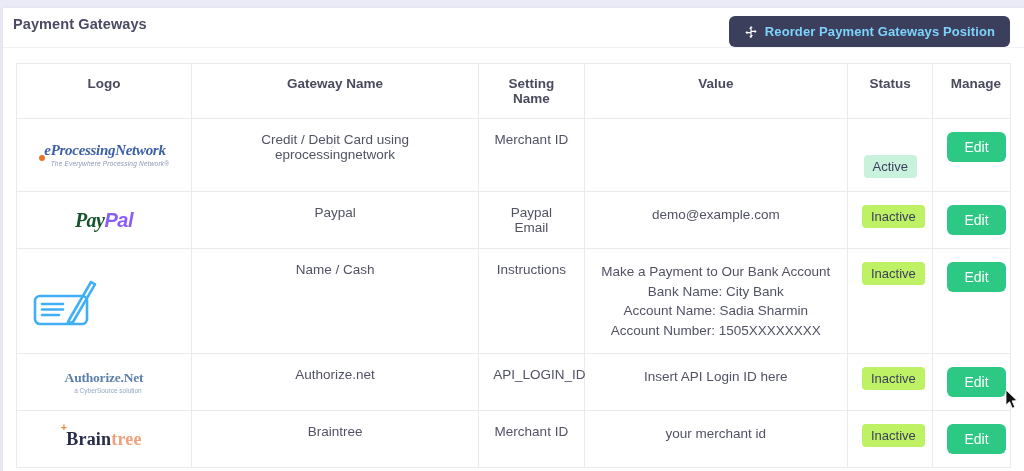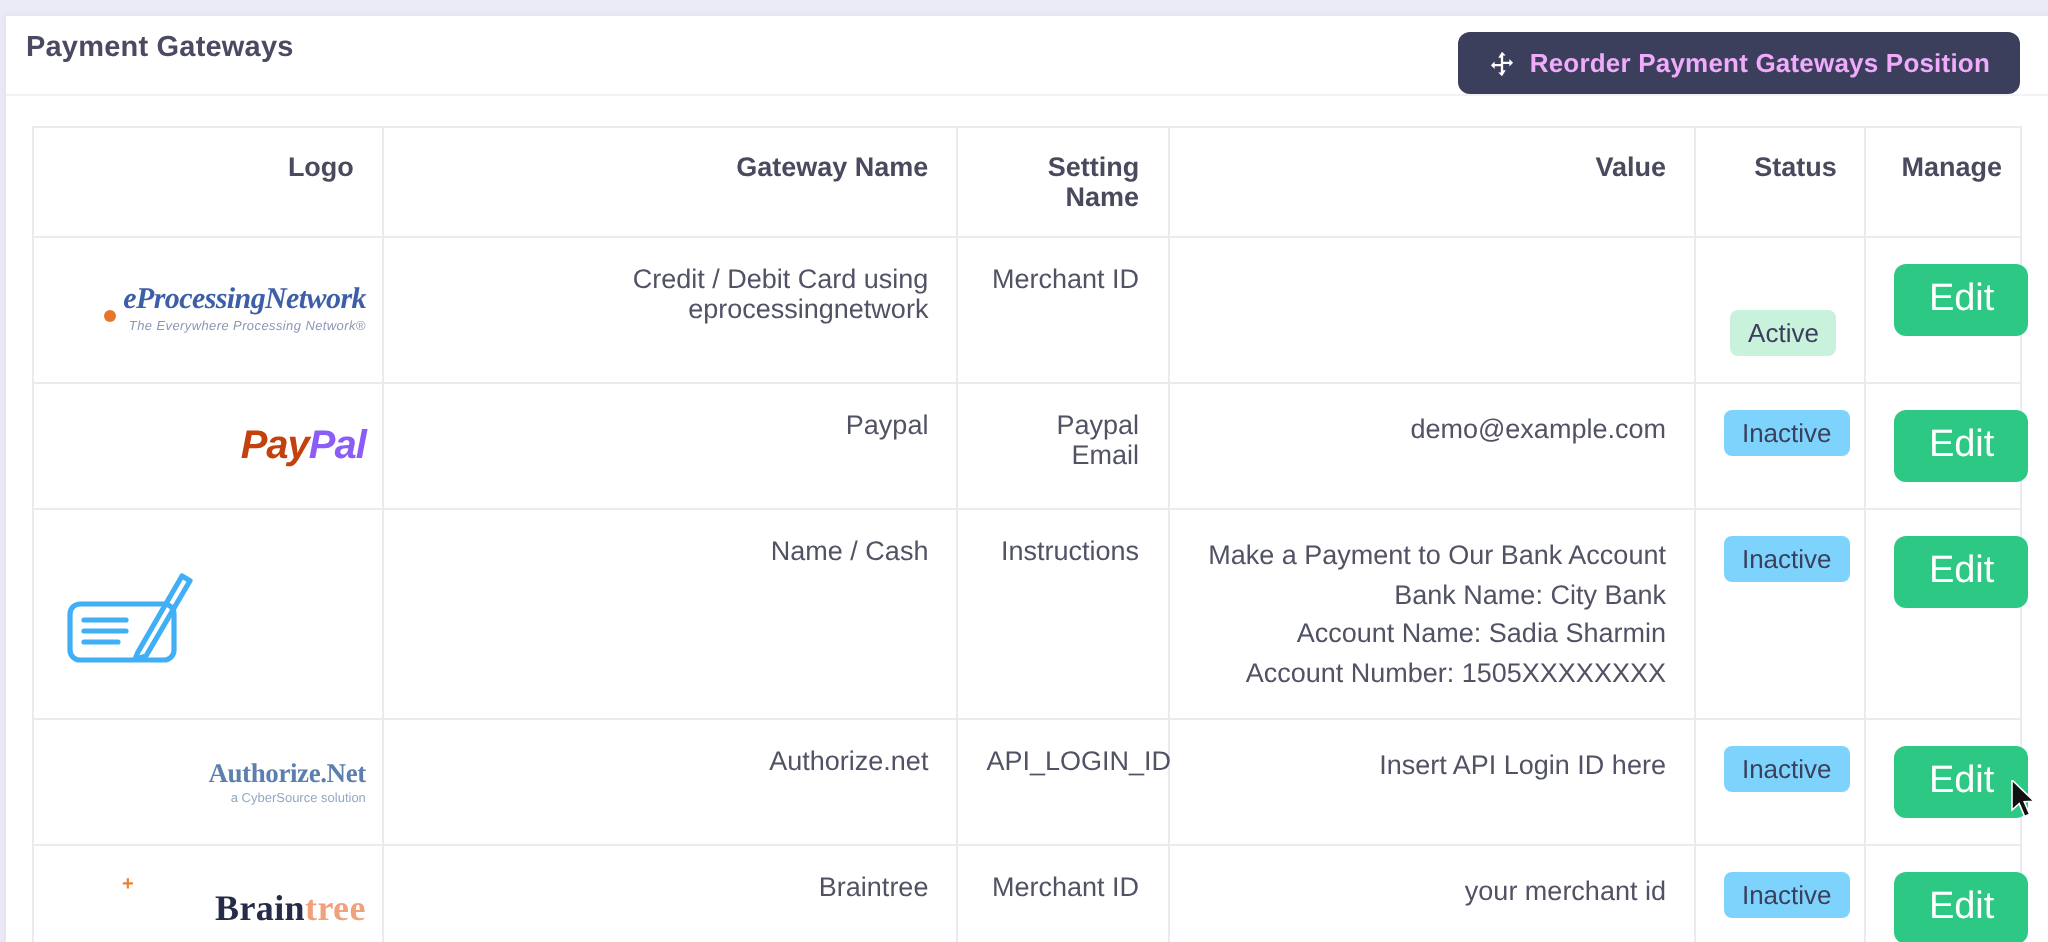--- a/index.html
+++ b/index.html
@@ -13,58 +13,58 @@
 
   .card-header {
     display:flex; align-items:flex-start; justify-content:space-between;
     padding:8px 14px 8px 10px; height:40px;
     border-bottom:1px solid #f2f2f6;
   }
   .page-title { font-size:14.5px; font-weight:600; color:#4a4a63; letter-spacing:.1px; }
 
   .reorder-btn {
     display:flex; align-items:center; gap:7px;
-    background:#3b3f5c; color:#f0abfc; border:none; border-radius:6px;
+    background:#3b3f5c; color:#7dd3fc; border:none; border-radius:6px;
     padding:8px 15px; font-size:13px; font-family:inherit; cursor:pointer;
     font-weight:600; letter-spacing:.1px;
   }
   .reorder-btn svg { display:block; }
 
   .table-wrap { padding:15px 13px; }
   table { width:100%; border-collapse:collapse; table-layout:fixed; }
   th, td {
-    border:1px solid #eaeaef; text-align:right; vertical-align:top;
+    border:1px solid #eaeaef; text-align:center; vertical-align:top;
     padding:13px 14px; font-size:13.5px; color:#515365;
   }
   th { font-weight:600; color:#4a4a5e; height:40px; padding:12px 14px; }
   td { height:52px; }
   td.logo-cell { vertical-align:middle; padding:6px 8px 6px 8px; }
   th.col-manage, td.col-manage { text-align:right; padding-right:9px; }
   .value-text { white-space:pre-line; line-height:1.45; }
 
   .badge {
     display:inline-block; padding:4px 9px; border-radius:4px;
     font-size:13px; color:#3b3f5c;
   }
   .badge.active   { background:#c9f2dd;margin-top:23px; }
-  .badge.inactive { background:#7dd3fc; }
+  .badge.inactive { background:#bef264; }
 
   .edit-btn {
     background:#2dc884; color:#ffffff; border:none; border-radius:6px;
-    padding:7px 17px; font-size:19px; font-family:inherit; cursor:pointer;
+    padding:7px 17px; font-size:14px; font-family:inherit; cursor:pointer;
   }
 
   
   .logo-epn { position:relative; display:inline-block; padding-left:2px; }
   .logo-epn .epn-main { font-size:15px; font-weight:bold; font-style:italic; color:#3c5fa8; letter-spacing:-.3px; font-family:"Liberation Serif","DejaVu Serif",serif;margin-top:33px; }
   .logo-epn .epn-dot { position:absolute; left:0px; top:13px; width:6px; height:6px; border-radius:50%; background:#e8762a; }
   .logo-epn .epn-tagline { display:block; font-size:6.5px; font-style:italic; color:#8a97b5; margin-top:1px; margin-left:10px; letter-spacing:.2px; }
 
   .logo-paypal { font-size:20px; font-weight:bold; font-style:italic; letter-spacing:-.5px; }
-  .logo-paypal .pp-1 { color:#c2410c; }
+  .logo-paypal .pp-1 { color:#14532d;font-family:Liberation Serif, serif; }
   .logo-paypal .pp-2 { color:#8b5cf6; }
 
   .logo-stripe { font-size:22px; font-weight:bold; color:#32325d; letter-spacing:-.5px; }
 
   .logo-authnet .an-main { font-size:13.5px; font-weight:bold; color:#5c7fad; font-family:"Liberation Serif","DejaVu Serif",serif; letter-spacing:-.2px; }
   .logo-authnet .an-tagline { display:block; font-size:6.5px; color:#93a7c2; margin-left:8px; margin-top:1px; }
 
   .logo-braintree { position:relative; font-family:"Liberation Serif","DejaVu Serif",serif; font-size:18px; font-weight:bold; letter-spacing:.2px; }
   .logo-braintree .bt-1 { color:#252b48; }
   .logo-braintree .bt-2 { color:#f0a07a; }

